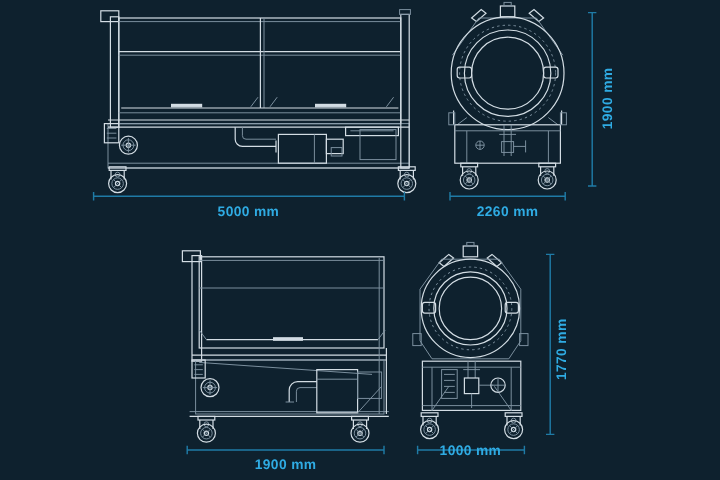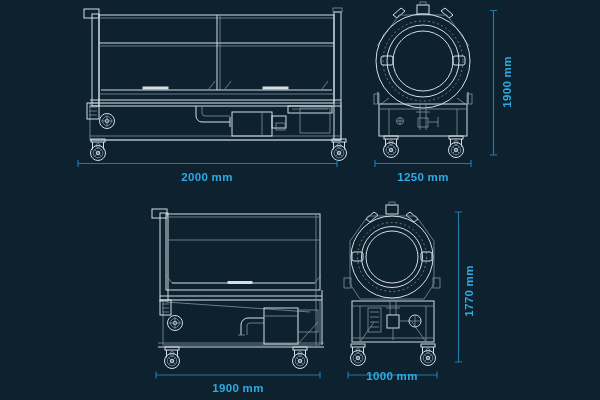--- a/index.html
+++ b/index.html
@@ -176,23 +176,23 @@
     <g>
       <path d="M78,160 v7 M337,160 v7 M78,163.5 H337" class="dim"></path>
       <path d="M375,160 v7 M471,160 v7 M375,163.5 H471" class="dim"></path>
       <path d="M490,10.5 h7 M490,155 h7 M493.5,10.5 V155" class="dim"></path>
       <path d="M156,371.5 v7 M320,371.5 v7 M156,375 H320" class="dim"></path>
       <path d="M348,371.5 v7 M437,371.5 v7 M348,375 H437" class="dim"></path>
       <path d="M455,212 h7 M455,362 h7 M458.5,212 V362" class="dim"></path>
     </g>
   </svg>
 
-  <span class="dim-label" style="left:207px;top:177px">2000 mm</span>
+  <span class="dim-label" style="left:207px;top:177px">5000 mm</span>
 
-  <span class="dim-label" style="left:423px;top:177px">1250 mm</span>
+  <span class="dim-label" style="left:423px;top:177px">2260 mm</span>
 
   <span class="dim-label vertical" style="left:507px;top:82px">1900 mm</span>
 
   <span class="dim-label" style="left:238px;top:388px">1900 mm</span>
 
   <span class="dim-label" style="left:392px;top:376px">1000 mm</span>
 
   <span class="dim-label vertical" style="left:469px;top:291px">1770 mm</span>
 </div>
 

